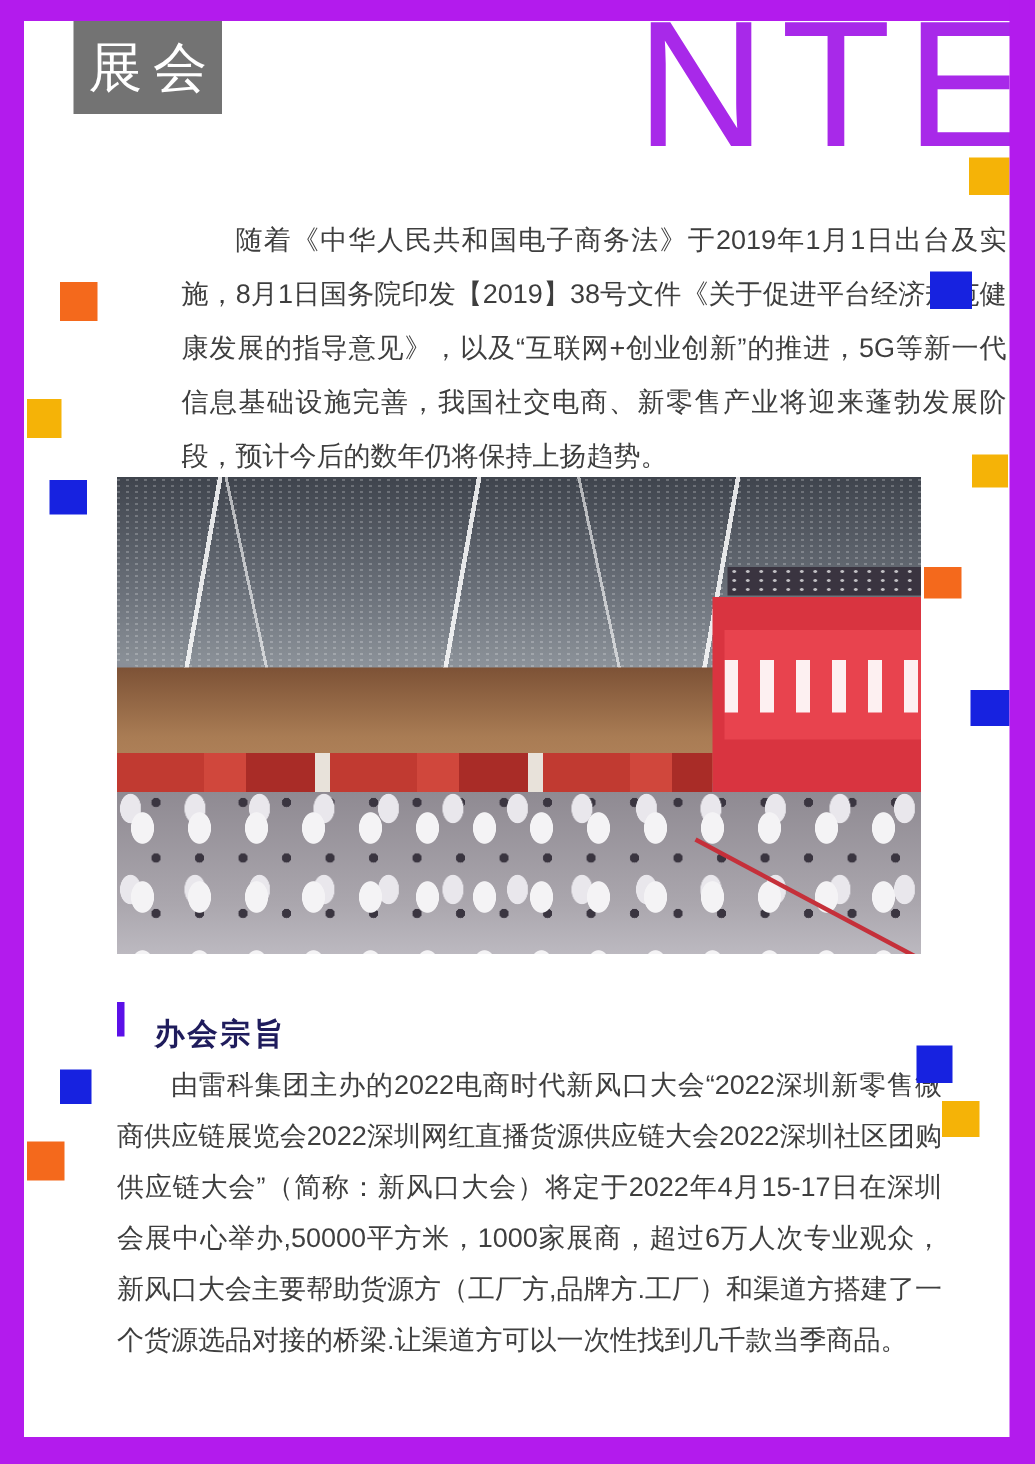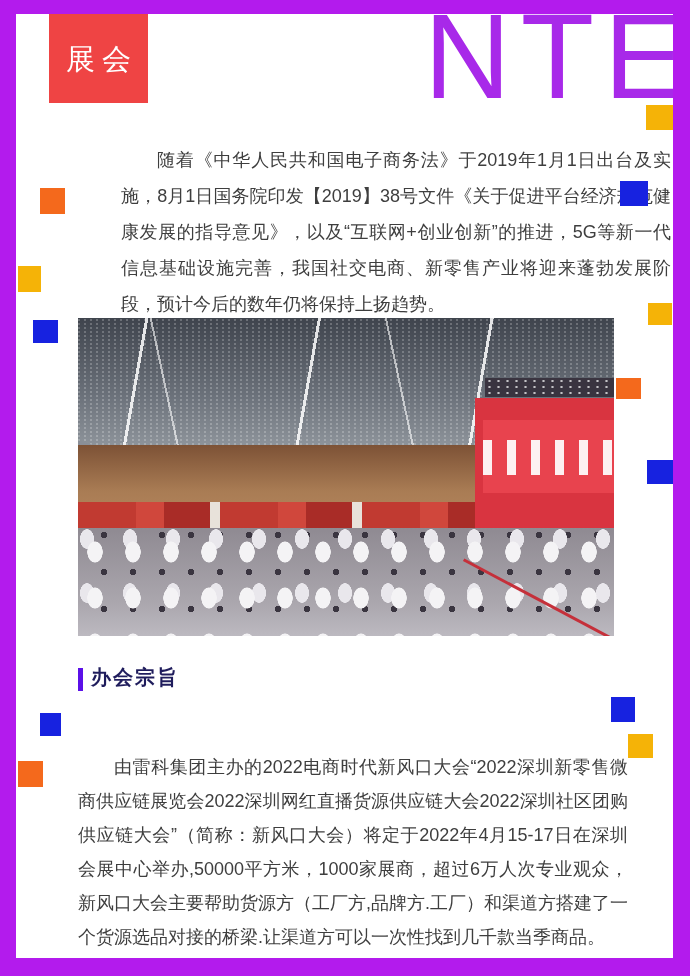--- a/index.html
+++ b/index.html
@@ -16,24 +16,24 @@
 
   
   .nte{
     position:absolute;top:-10px;left:424px;z-index:2;
     font-size:120px;line-height:1.1;font-weight:400;
     letter-spacing:10px;color:#A829E9;white-space:nowrap;
   }
 
   
   .badge{
-    position:absolute;left:49px;top:14px;width:99px;height:89px;z-index:6;
-    background:#ef4444;color:#ffffff;
+    position:absolute;left:49px;top:14px;width:99px;height:62px;z-index:6;
+    background:#737373;color:#ffffff;
     display:flex;flex-direction:column;align-items:center;justify-content:center;
-    font-size:29px;line-height:38px;letter-spacing:7px;text-indent:7px;
+    font-size:36px;line-height:38px;letter-spacing:7px;text-indent:7px;
   }
 
   
   .sq{position:absolute;z-index:4;}
   .sq.blue{background:#1722E0;}
   .sq.orange{background:#F4691C;}
   .sq.yellow{background:#F5B307;}
   .s1{left:646px;top:105px;width:27px;height:25px;}
   .s2{left:40px;top:188px;width:25px;height:26px;}
   .s3{left:620px;top:181px;width:28px;height:25px;}
@@ -47,21 +47,21 @@
   .s11{left:628px;top:734px;width:25px;height:24px;}
   .s12{left:18px;top:761px;width:25px;height:26px;}
 
   
   .para{
     position:absolute;left:78px;width:550px;margin:0;z-index:1;
     font-size:18px;line-height:36px;color:#3E3E3E;
     text-indent:2em;text-align:justify;word-break:break-all;
   }
   .p1{top:142px;margin-left:43px;}
-  .p2{top:706px;line-height:34px;margin-top:44px;}
+  .p2{top:706px;line-height:34px;}
 
   
   .photo{
     position:absolute;left:78px;top:318px;width:536px;height:318px;
     overflow:hidden;background:#8a8f98;z-index:1;
   }
   .ceiling{
     position:absolute;left:-20px;top:0;right:-20px;height:46%;
     background-image:
       repeating-linear-gradient(100deg,rgba(255,255,255,0) 0 86px,rgba(255,255,255,.85) 86px 89px,rgba(255,255,255,0) 89px 170px),
@@ -114,21 +114,21 @@
   }
 
   
   .watermark{
     position:absolute;left:96px;top:642px;z-index:0;
     font-family:"Liberation Serif",serif;font-size:40px;letter-spacing:2px;
     color:#E6E6E9;
   }
   .sec-bar{position:absolute;left:78px;top:668px;width:5px;height:23px;background:#5B10E8;z-index:2;}
   .sec-title{
-    position:absolute;left:91px;top:664px;margin:0;z-index:2;
+    position:absolute;left:91px;top:664px;margin:12px;z-index:2;
     font-size:20px;font-weight:bold;color:#1F1C5C;letter-spacing:2px;
   }
 </style>
 </head>
 <body>
 
 <div class="page">
 
 
   <div class="nte">NTE</div>

